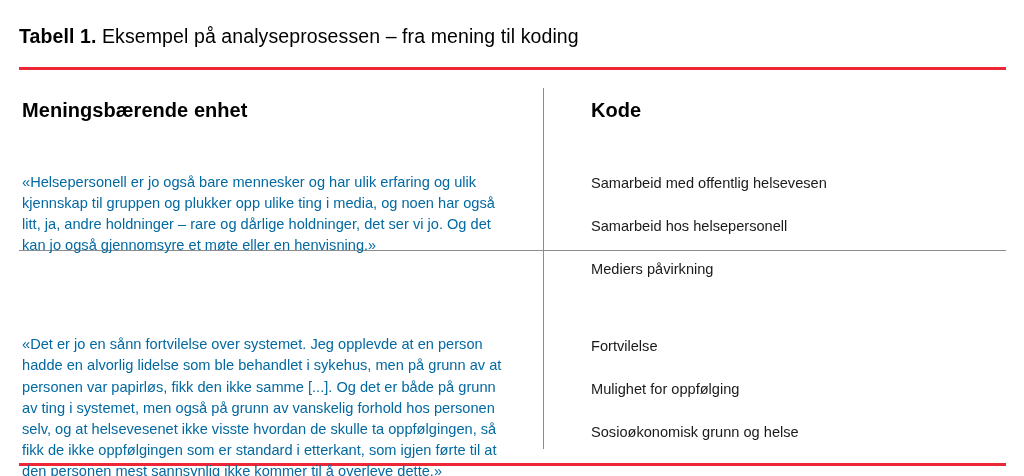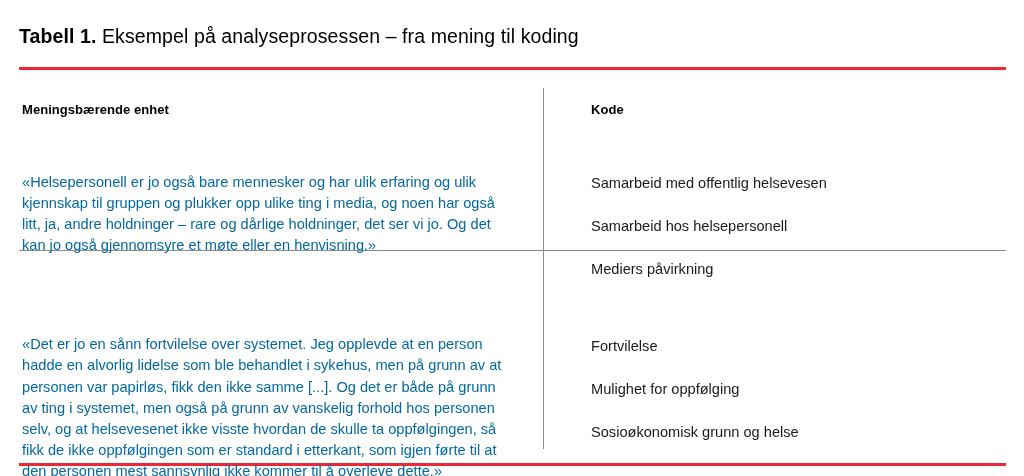--- a/index.html
+++ b/index.html
@@ -95,21 +95,21 @@
     padding-left: 48px;
     padding-right: 12px;
   }
 
   .head-row .cell-left,
   .head-row .cell-right {
     padding-top: 13px;
     padding-bottom: 0;
   }
   .col-head {
-    font-size: 13px;
+    font-size: 20px;
     font-weight: 700;
     line-height: 18px;
     color: #000000;
     letter-spacing: 0.05px;
   }
 
   .body-row-1 .cell-left,
   .body-row-1 .cell-right { padding-top: 38px; }
   .body-row-2 .cell-left,
   .body-row-2 .cell-right { padding-top: 11px; }

